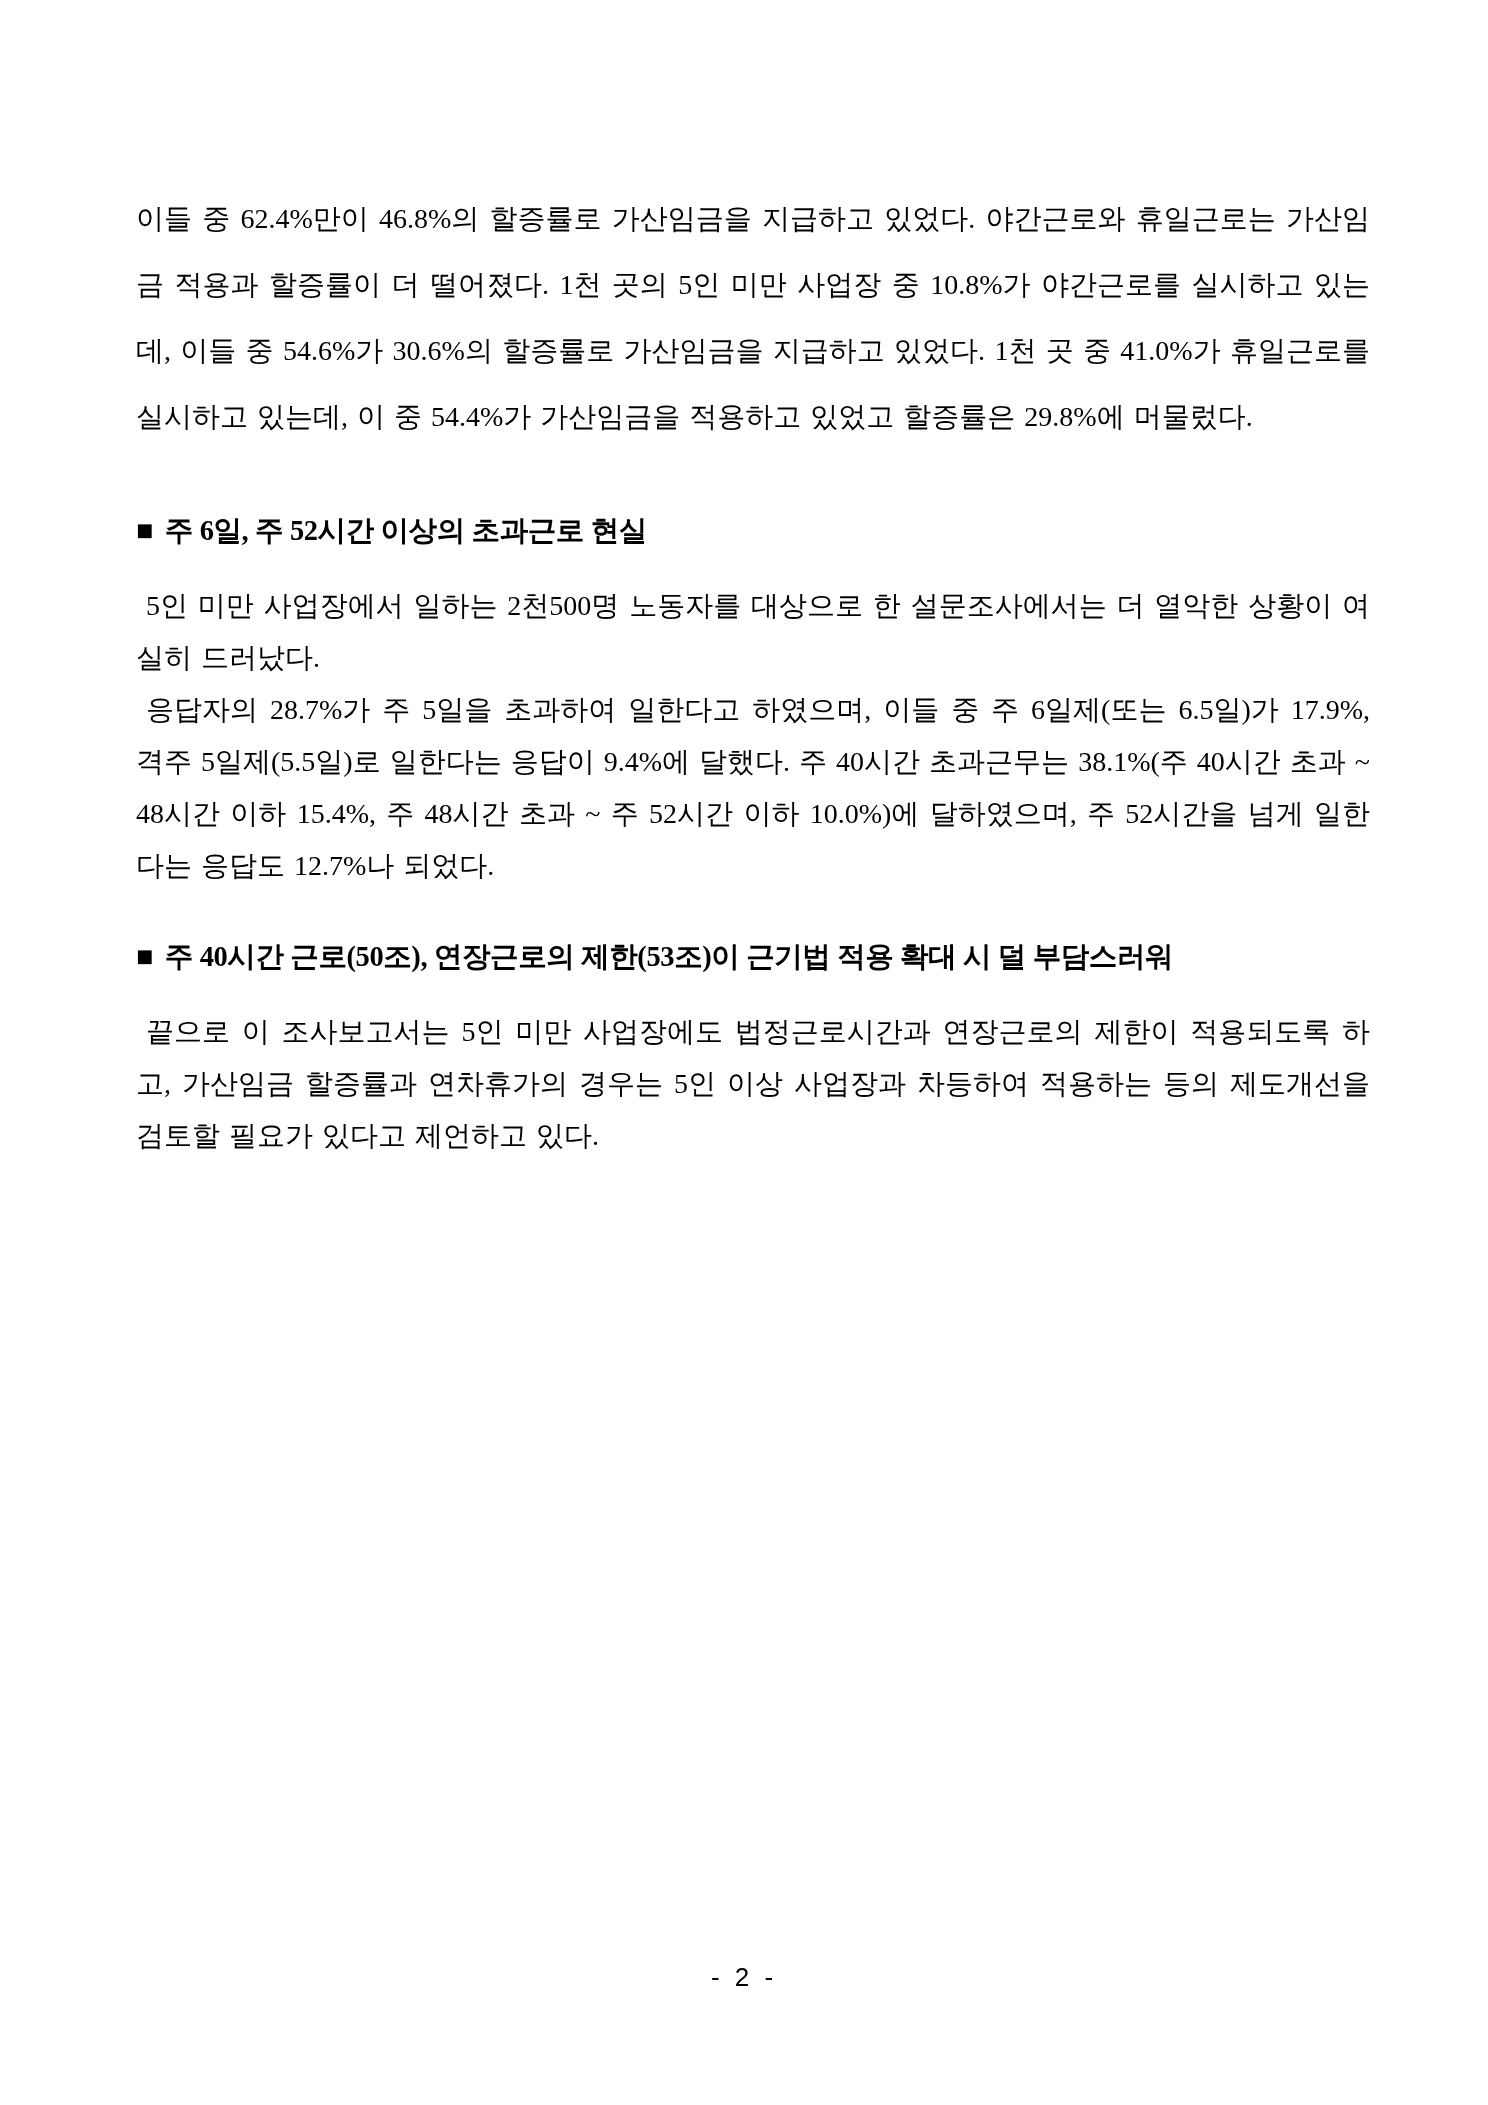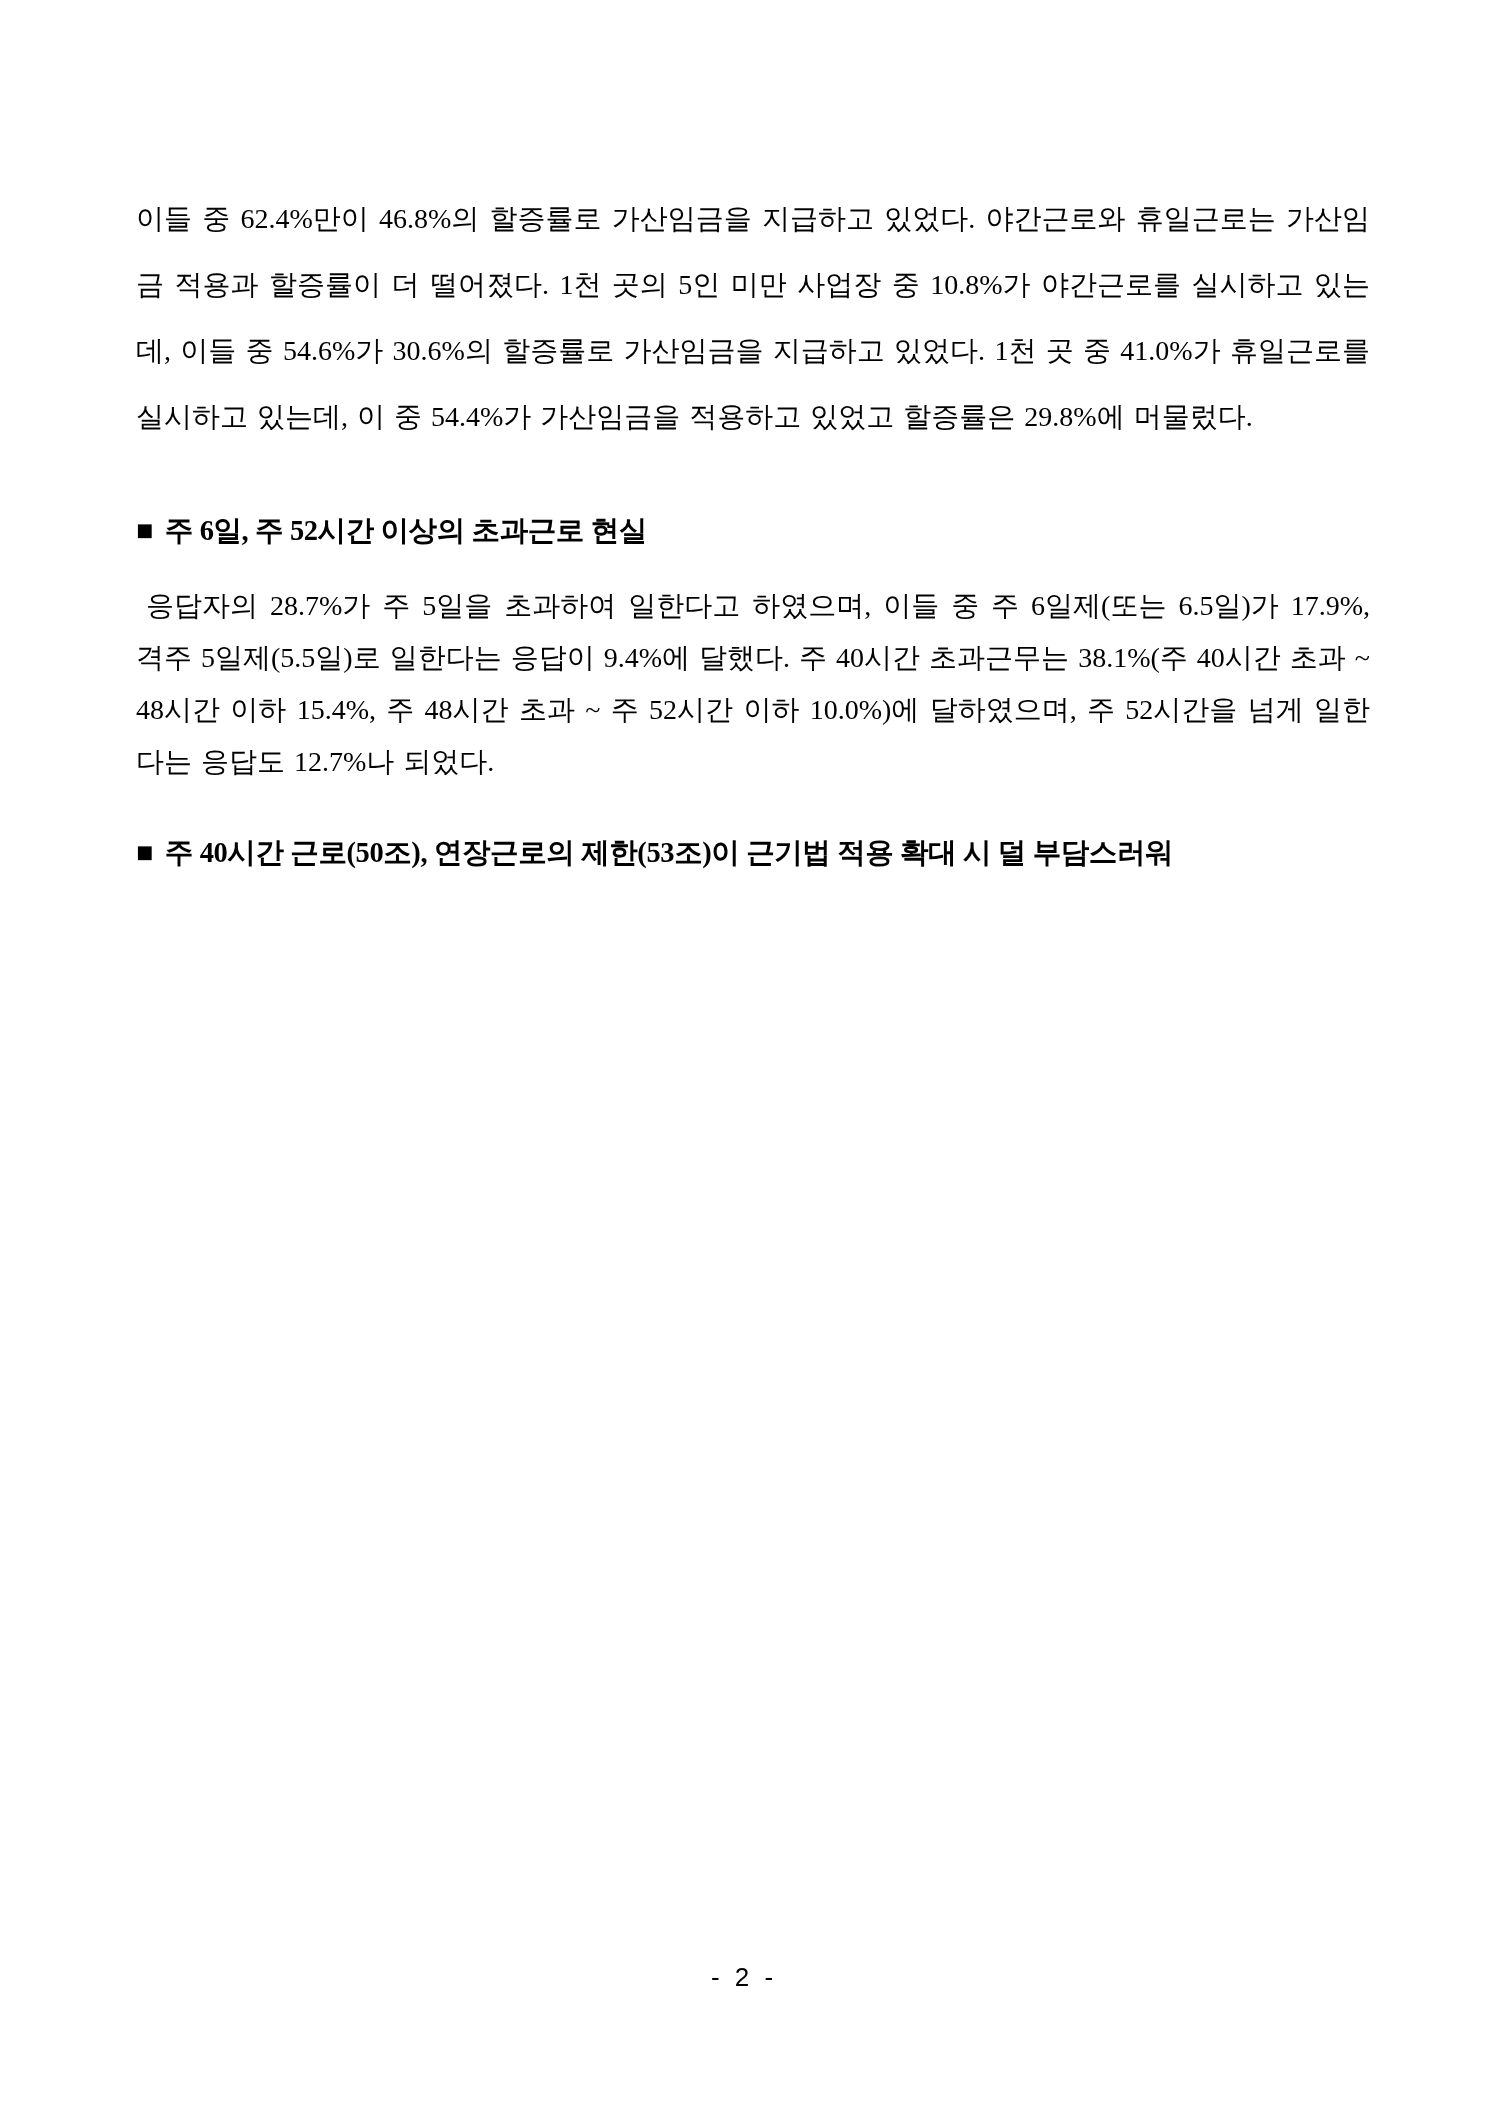--- a/index.html
+++ b/index.html
@@ -73,26 +73,28 @@
 
 <div class="page">
   <div class="content">
 
     <p class="para lead">이들 중 62.4%만이 46.8%의 할증률로 가산임금을 지급하고 있었다. 야간근로와 휴일근로는 가산임금 적용과 할증률이 더 떨어졌다. 1천 곳의 5인 미만 사업장 중 10.8%가 야간근로를 실시하고 있는데, 이들 중 54.6%가 30.6%의 할증률로 가산임금을 지급하고 있었다. 1천 곳 중 41.0%가 휴일근로를 실시하고 있는데, 이 중 54.4%가 가산임금을 적용하고 있었고 할증률은 29.8%에 머물렀다.</p>
 
     <h2 class="heading">
       <span class="marker">■</span><span>주 6일, 주 52시간 이상의 초과근로 현실</span>
     </h2>
 
+    <p class="para tight indent">5인 미만 사업장에서 일하는 2천500명 노동자를 대상으로 한 설문조사에서는 더 열악한 상황이 여실히 드러났다.</p>
 
     <p class="para tight indent">응답자의 28.7%가 주 5일을 초과하여 일한다고 하였으며, 이들 중 주 6일제(또는 6.5일)가 17.9%, 격주 5일제(5.5일)로 일한다는 응답이 9.4%에 달했다. 주 40시간 초과근무는 38.1%(주 40시간 초과 ~ 48시간 이하 15.4%, 주 48시간 초과 ~ 주 52시간 이하 10.0%)에 달하였으며, 주 52시간을 넘게 일한다는 응답도 12.7%나 되었다.</p>
 
     <h2 class="heading second">
       <span class="marker">■</span><span>주 40시간 근로(50조), 연장근로의 제한(53조)이 근기법 적용 확대 시 덜 부담스러워</span>
     </h2>
 
 
+    <p class="para tight indent">끝으로 이 조사보고서는 5인 미만 사업장에도 법정근로시간과 연장근로의 제한이 적용되도록 하고, 가산임금 할증률과 연차휴가의 경우는 5인 이상 사업장과 차등하여 적용하는 등의 제도개선을 검토할 필요가 있다고 제언하고 있다.</p>
 
 
   </div>
 
   <div class="footer">- 2 -</div>
 </div>
 
 </body></html>

